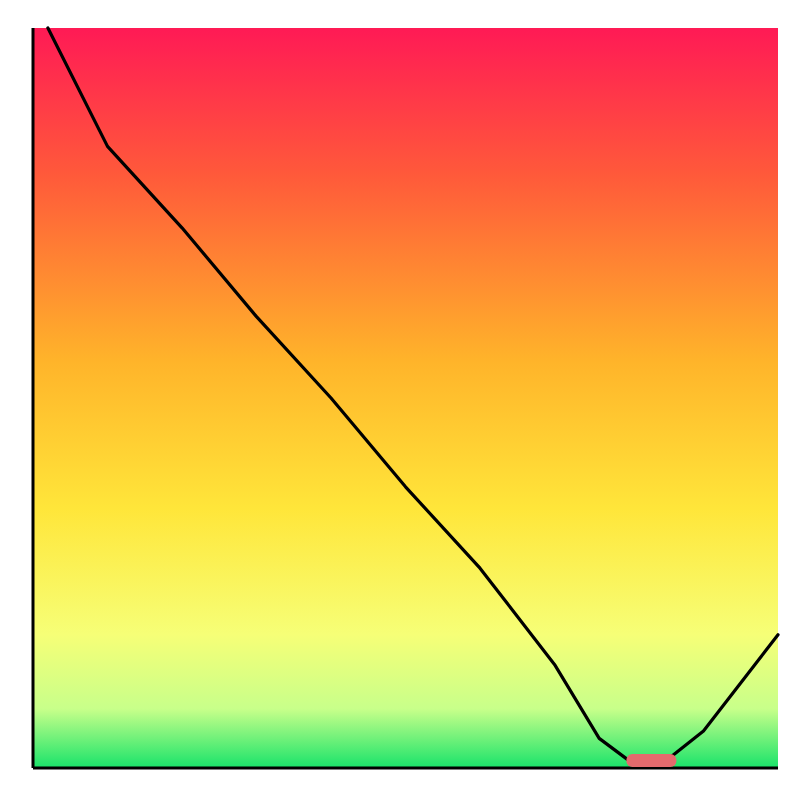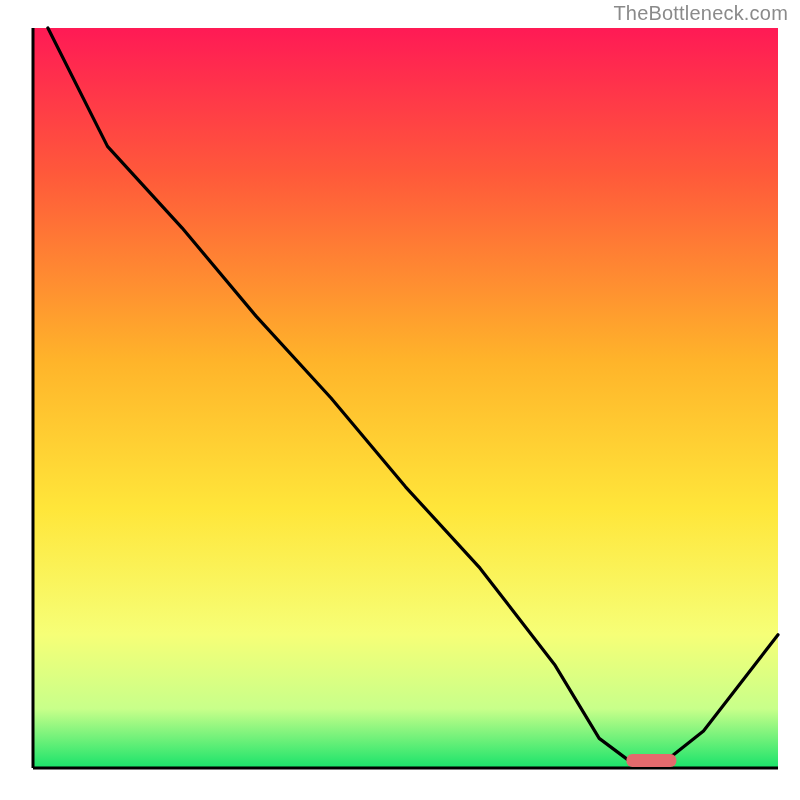--- a/index.html
+++ b/index.html
@@ -30,21 +30,20 @@
     top: 0;
     width: 800px;
     height: 800px;
     display: block;
   }
 </style>
 </head>
 <body>
 <div class="root">
 
-<div class="watermark">TheBottleneck.com</div>
 
 <svg class="chart" viewBox="0 0 800 800">
   <defs>
     <linearGradient id="heat" x1="0" y1="0" x2="0" y2="1">
 
     <stop offset="0%" stop-color="#ff1a55"></stop>
           <stop offset="20%" stop-color="#ff5a3a"></stop>
           <stop offset="45%" stop-color="#ffb42a"></stop>
           <stop offset="65%" stop-color="#ffe63a"></stop>
           <stop offset="82%" stop-color="#f6ff77"></stop>

